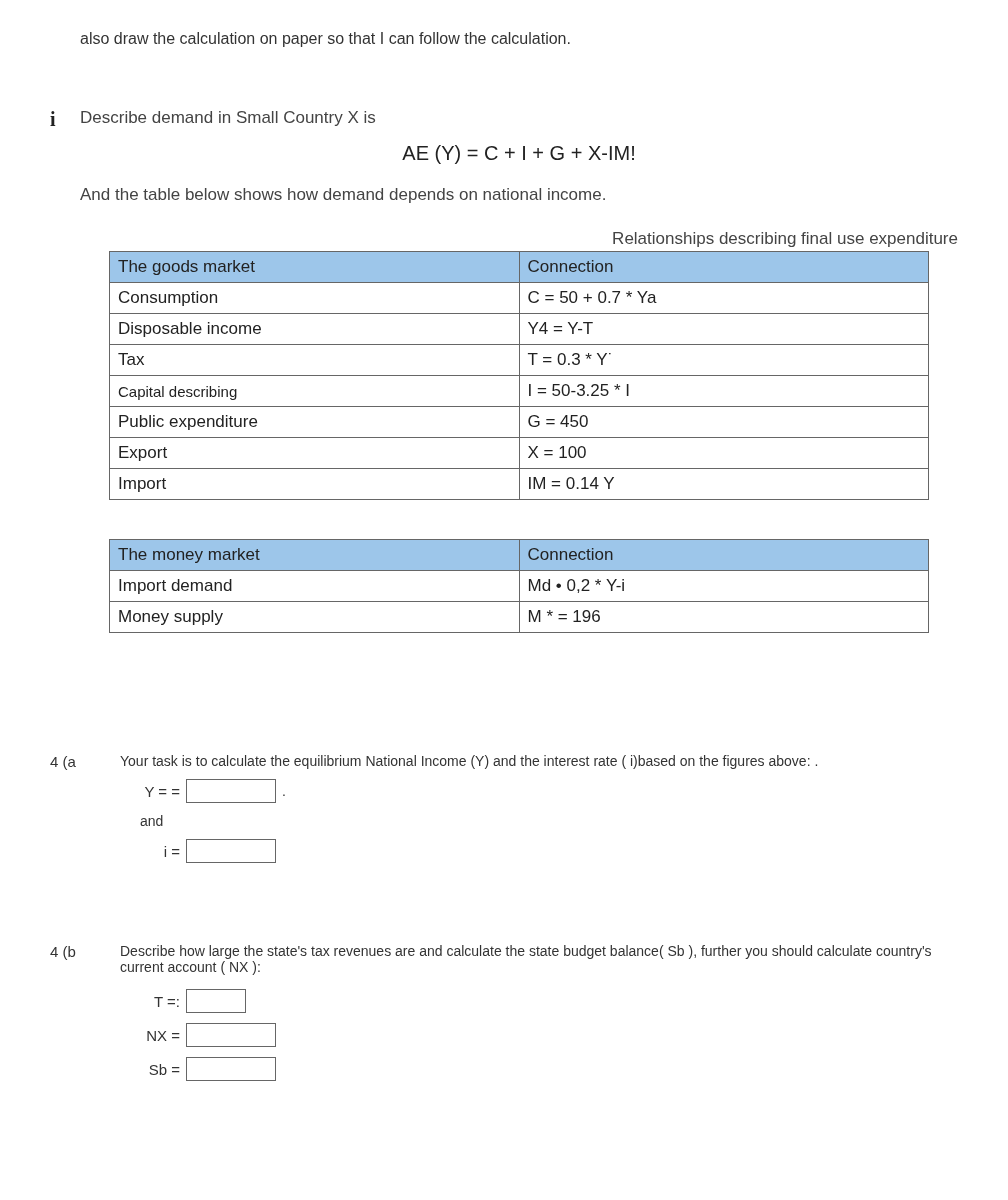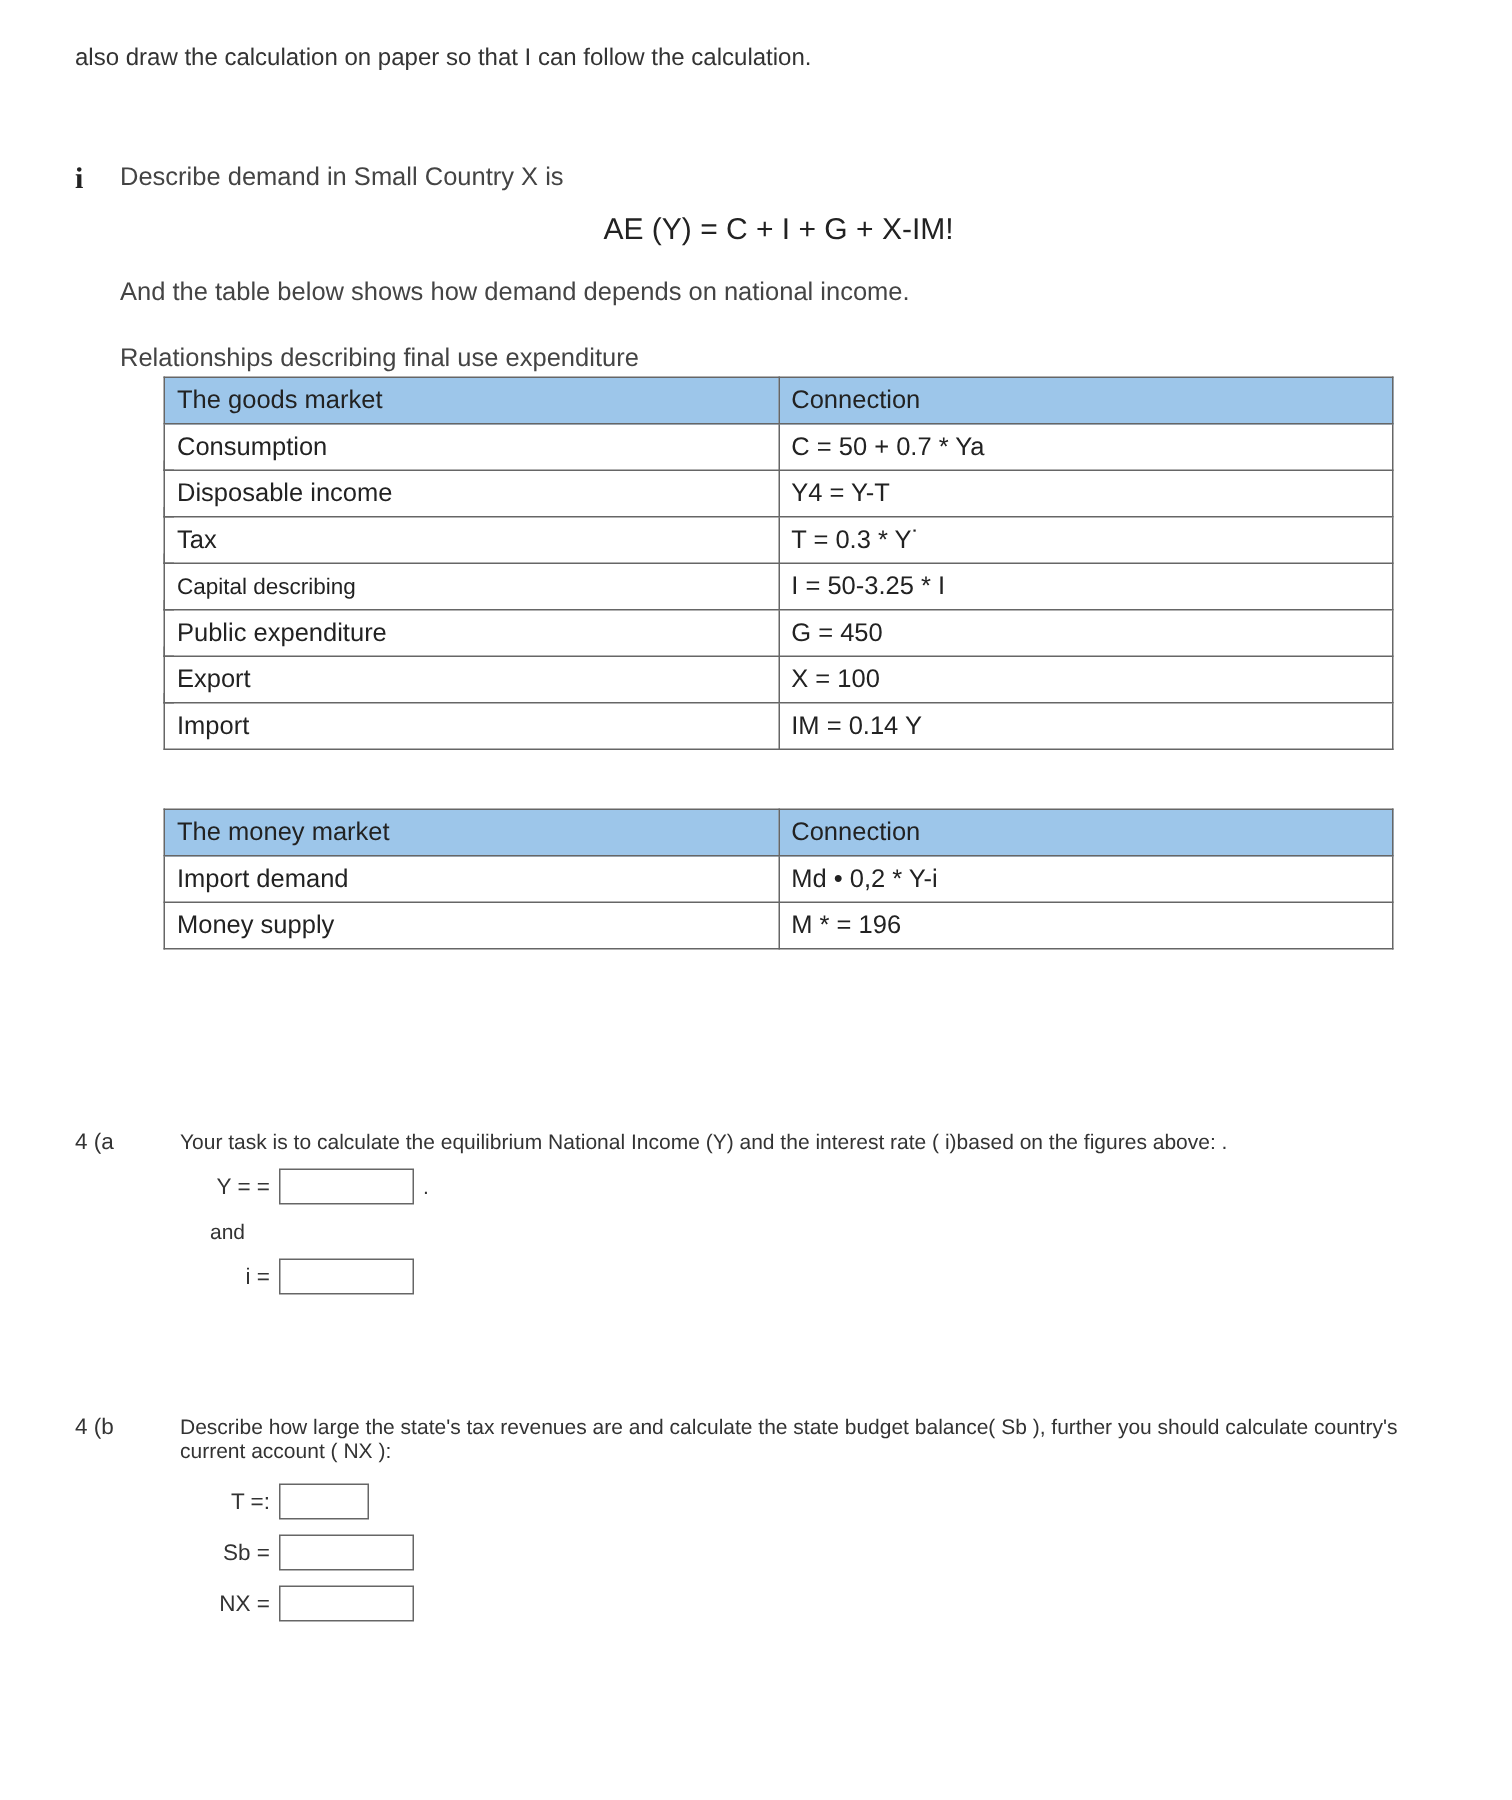--- a/index.html
+++ b/index.html
@@ -6,20 +6,21 @@
     body {
       font-family: Arial, Helvetica, sans-serif;
       background: #ffffff;
       width: 1008px;
       padding: 30px 50px;
       color: #333;
     }
     .top-note {
       font-size: 16px;
       color: #333;
+      margin-left: 30px;
       margin-bottom: 60px;
     }
     .info-section {
       display: flex;
       margin-bottom: 60px;
       position: relative;
     }
     .info-icon {
       width: 30px;
       flex-shrink: 0;
@@ -36,21 +37,21 @@
       color: #444;
       margin-bottom: 14px;
     }
     .equation {
       font-size: 20px;
       text-align: center;
       margin: 6px 0 20px 0;
       color: #222;
     }
     .table-title {
-      text-align: left;
+      text-align: right;
       font-size: 17px;
       color: #444;
       margin-bottom: 2px;
       margin-top: 24px;
     }
     table.econ {
       width: 820px;
       border-collapse: collapse;
       margin: 0 auto 20px auto;
       border-radius: 23px;
@@ -211,21 +212,21 @@
 
 <div class="question-block" style="margin-top:70px">
   <div class="q-label">4 (b</div>
   <div class="q-content">
     <div>Describe how large the state's tax revenues are and calculate the state budget balance( Sb ), further you should calculate country's current account ( NX ):</div>
     <div class="input-row" style="margin-top:14px">
       <div class="input-label">T =:</div>
       <input type="text" class="answer-box small" style="">
     </div>
     <div class="input-row">
+      <div class="input-label">NX =</div>
+      <input type="text" class="answer-box" style="">
+    </div>
+    <div class="input-row">
       <div class="input-label sb-label">Sb =</div>
-      <input type="text" class="answer-box" style="">
-    </div>
-    <div class="input-row">
-      <div class="input-label">NX =</div>
       <input type="text" class="answer-box" style="">
     </div>
   </div>
 </div>
 
 </body></html>

